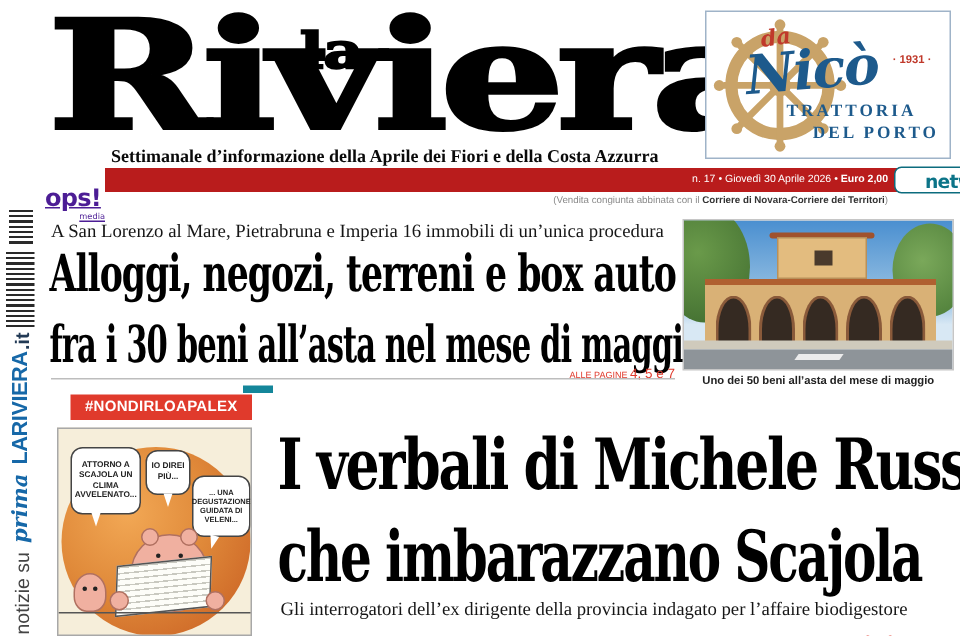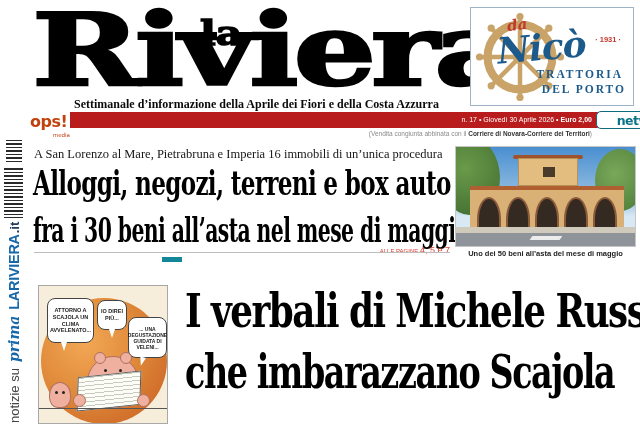--- a/index.html
+++ b/index.html
@@ -29,21 +29,21 @@
     -webkit-text-stroke:2.5px #000; white-space:nowrap;
     transform:scaleX(1.30); transform-origin:left top;
   }
   .masthead-la {
     left:200px; top:14px; font-family:"DejaVu Serif", serif; font-weight:bold;
     font-size:33px; color:#000; -webkit-text-stroke:1.5px #000;
     transform:scaleX(1.25); transform-origin:left top;
   }
   .masthead-tagline { left:74px; top:97px; font-weight:bold; font-size:12px; white-space:nowrap; color:#0a0a0a; }
 
-  .ops-logo { left:30px; top:112px; width:40px; color:#c2410c; font-family:"DejaVu Sans", sans-serif; text-align:left; }
+  .ops-logo { left:30px; top:122px; width:40px; color:#4c1d95; font-family:"DejaVu Sans", sans-serif; text-align:left;text-decoration:underline; }
   .ops-main { font-weight:bold; font-size:16px; line-height:14px; letter-spacing:-0.5px; }
   .ops-sub  { display:block; font-size:5.5px; text-align:right; margin-top:1px; }
 
   
   .issue-strip { left:70px; top:112px; width:626px; height:16px; background:#b91c1c; }
   .issue-info {
     position:absolute; right:104px; top:4px; color:#fff; white-space:nowrap;
     font-family:"Liberation Sans", sans-serif; font-size:7px;
   }
   .issue-info .price { font-weight:bold; }
@@ -53,21 +53,21 @@
   }
   .netweek-text { color:#0c7488; font-family:"DejaVu Sans", sans-serif; font-weight:bold; font-size:12.5px; letter-spacing:-0.5px; }
   .dist-note { right:48px; top:130px; font-family:"Liberation Sans", sans-serif; font-size:6.5px; color:#8a8a8a; white-space:nowrap; }
   .dist-note b { color:#333; }
 
   
   .ad-box { left:470px; top:7px; width:164px; height:99px; border:1.5px solid #9fb3c8; background:#fff; }
   .ad-da   { position:absolute; left:36px; top:8px;  color:#c0392b; font-style:italic; font-weight:bold; font-size:15px; transform:rotate(-8deg); font-family:"DejaVu Serif", serif; }
   .ad-name { position:absolute; left:26px; top:18px; color:#1d5a8c; font-style:italic; font-weight:bold; font-size:36px; letter-spacing:-1px; transform:rotate(-5deg); font-family:"DejaVu Serif", serif; }
   .ad-year { position:absolute; right:12px; top:27px; color:#c0392b; font-size:7.5px; font-weight:bold; font-family:"Liberation Sans", sans-serif; }
-  .ad-l1   { position:absolute; right:10px; top:60px; color:#1d5a8c; font-size:11.5px; letter-spacing:2px; font-weight:bold; }
+  .ad-l1   { position:absolute; right:22px; top:60px; color:#1d5a8c; font-size:11.5px; letter-spacing:2px; font-weight:bold; }
   .ad-l2   { position:absolute; right:7px; top:75px; color:#1d5a8c; font-size:11.5px; letter-spacing:2px; font-weight:bold; }
 
   
   .kicker { left:34px; top:147px; font-size:12.5px; white-space:nowrap; color:#161616;text-align:center; }
   .hl1-wrap { left:33px; top:163px; line-height:40px; }
   .hl-line { display:inline-block; white-space:nowrap; font-family:"DejaVu Serif", serif; font-weight:bold; color:#000; transform-origin:left center; letter-spacing:-1px; }
   .hl1-a { font-size:34px; transform:scaleX(0.68); }
   .hl1-b { font-size:34px; transform:scaleX(0.60); }
   .page-ref { color:#e03a2c; font-family:"Liberation Sans", sans-serif; }
   .page-ref .lbl { font-size:6px; }
@@ -227,24 +227,26 @@
     <div class="road"></div>
     <div class="road-stripe"></div>
   </div>
   <div class="abs photo-caption">Uno dei 50 beni all’asta del mese di maggio</div>
 
   <div class="abs teal-accent"></div>
   <div class="abs hl2-wrap">
     <span class="hl-line hl2-a">I verbali di Michele Russo</span><br>
     <span class="hl-line hl2-b">che imbarazzano Scajola</span>
   </div>
+  <div class="abs subhead">Gli interrogatori dell’ex dirigente della provincia indagato per l’affaire biodigestore</div>
   <div class="abs page-ref ref2">
     <span class="pgs">2 e 3</span>
   </div>
 
+  <div class="abs cartoon-banner">#NONDIRLOAPALEX</div>
   <div class="abs cartoon-panel">
     <div class="orange-circle"></div>
     <div class="bubble bubble1">ATTORNO A SCAJOLA UN CLIMA AVVELENATO...</div>
     <div class="bubble bubble2">IO DIREI PIÙ...</div>
     <div class="bubble bubble3">... UNA DEGUSTAZIONE GUIDATA DI VELENI...</div>
     <div class="tail tail1"></div>
     <div class="tail tail2"></div>
     <div class="tail tail3"></div>
     <div class="hamster">
       <div class="ear l"></div>

